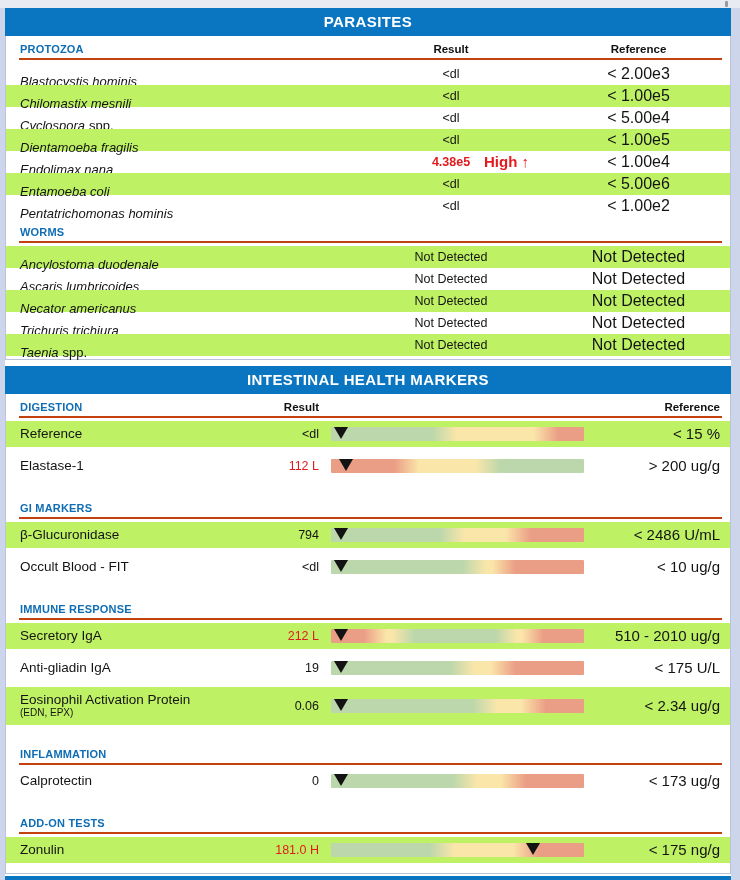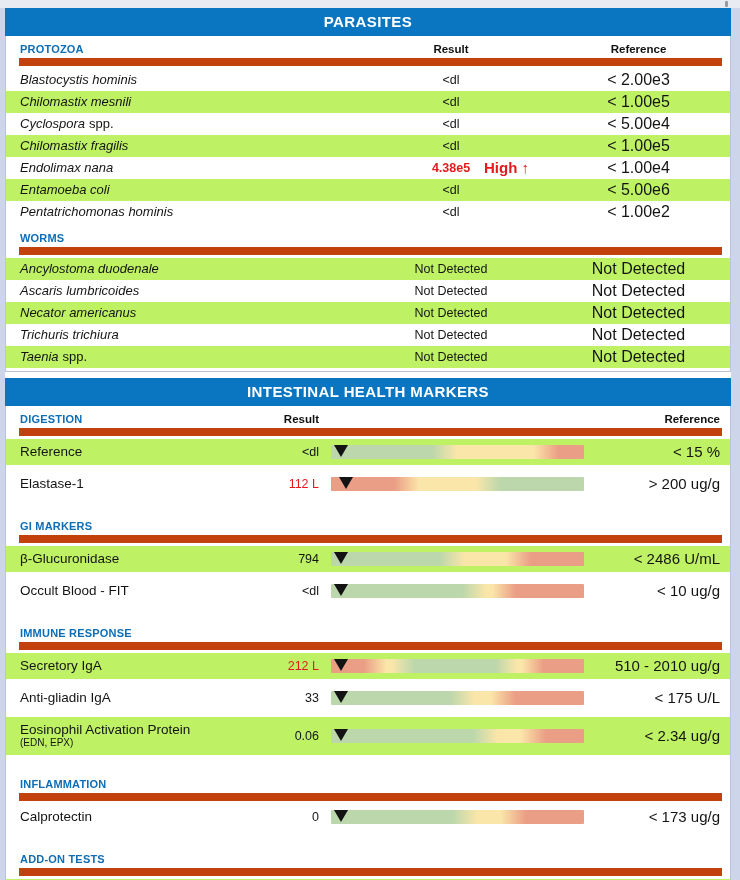--- a/index.html
+++ b/index.html
@@ -15,34 +15,34 @@
   .panel-header{
     height:28px;line-height:28px;background:#0a76c2;color:#ffffff;
     font-weight:bold;font-size:15px;text-align:center;letter-spacing:.4px;
   }
   .panel-body{background:#ffffff;border:1px solid #b7c4db;border-top:0;padding:6px 0 3px;}
   .markers-panel .panel-body{padding-bottom:10px;}
   .spacer{height:6px;background:#ffffff;}
   .spacer2{height:2px;background:#ffffff;}
   .bottom-bar{height:6px;background:#0a76c2;}
 
-  .group-head{position:relative;height:16px;margin:0 8px 3px 13px;border-bottom:8px solid #c2410c;}
+  .group-head{position:relative;height:16px;margin:0 8px 3px 13px;border-bottom:2px solid #c2410c;}
   .group-head.gap-sm{margin-top:8px;}
   .group-head.gap-lg{margin-top:22px;}
   .group-label{position:absolute;left:1px;top:1px;font-size:11px;font-weight:bold;color:#0e6db4;letter-spacing:.2px;}
   .colhead{position:absolute;top:1px;font-size:11.5px;font-weight:bold;color:#111;}
   .colhead.p-result{left:342px;width:180px;text-align:center;}
   .colhead.p-ref{left:537px;width:165px;text-align:center;}
   .colhead.m-result{left:182px;width:118px;text-align:right;}
   .colhead.m-ref{right:2px;text-align:right;}
 
   
   .prow{position:relative;height:22px;font-size:13px;}
   .shaded{background:#bef264;}
-  .pname{position:absolute;left:14px;top:0;line-height:22px;white-space:nowrap;}
+  .pname{position:absolute;left:14px;top:8px;line-height:22px;white-space:nowrap;}
   .pname-main{font-style:italic;}
   .pname-suffix{font-style:normal;margin-left:4px;}
   .pres{position:absolute;left:355px;width:180px;text-align:center;line-height:22px;font-size:12.5px;}
   .pflag{position:absolute;left:478px;line-height:22px;font-size:15px;font-weight:bold;color:#e11b1e;white-space:nowrap;}
   .pref{position:absolute;left:550px;width:165px;text-align:center;line-height:22px;font-size:16px;}
   .red{color:#e11b1e;}
   .bold{font-weight:bold;}
 
   
   .mrow{position:relative;height:26px;font-size:13.5px;}
@@ -85,21 +85,21 @@
             <span class="pname"><span class="pname-main">Chilomastix mesnili</span></span>
             <span class="pres">&lt;dl</span>
             <span class="pref">&lt; 1.00e5</span>
           </div>
           <div class="prow">
             <span class="pname"><span class="pname-main">Cyclospora</span><span class="pname-suffix">spp.</span></span>
             <span class="pres">&lt;dl</span>
             <span class="pref">&lt; 5.00e4</span>
           </div>
           <div class="prow shaded">
-            <span class="pname"><span class="pname-main">Chilomastix fragilis</span></span>
+            <span class="pname"><span class="pname-main">Dientamoeba fragilis</span></span>
             <span class="pres">&lt;dl</span>
             <span class="pref">&lt; 1.00e5</span>
           </div>
           <div class="prow">
             <span class="pname"><span class="pname-main">Endolimax nana</span></span>
             <span class="pres red bold">4.38e5</span>
             <span class="pflag">High ↑</span>
             <span class="pref">&lt; 1.00e4</span>
           </div>
           <div class="prow shaded">
@@ -206,21 +206,21 @@
             <span class="mres red">212 L</span>
             <div class="bar" style="background: linear-gradient(90deg, rgb(234, 158, 133) 0%, rgb(234, 158, 133) 13%, rgb(251, 230, 170) 22%, rgb(251, 230, 170) 24%, rgb(188, 215, 171) 33%, rgb(188, 215, 171) 65%, rgb(251, 230, 170) 73.6%, rgb(251, 230, 170) 75.4%, rgb(234, 158, 133) 84%, rgb(234, 158, 133) 100%);">
               <span class="marker" style="left: 2%;"></span>
             </div>
             <span class="mref">510 - 2010 ug/g</span>
           </div>
           <div class="mrow">
             <div class="mname">
               <div>Anti-gliadin IgA</div>
             </div>
-            <span class="mres">33</span>
+            <span class="mres">19</span>
             <div class="bar" style="background: linear-gradient(90deg, rgb(188, 215, 171) 0%, rgb(188, 215, 171) 47%, rgb(251, 230, 170) 57%, rgb(251, 230, 170) 63%, rgb(234, 158, 133) 73%, rgb(234, 158, 133) 100%);">
               <span class="marker" style="left: 2%;"></span>
             </div>
             <span class="mref">&lt; 175 U/L</span>
           </div>
           <div class="mrow shaded tall">
             <div class="mname">
               <div>Eosinophil Activation Protein</div>
               <div class="msub">(EDN, EPX)</div>
             </div>

